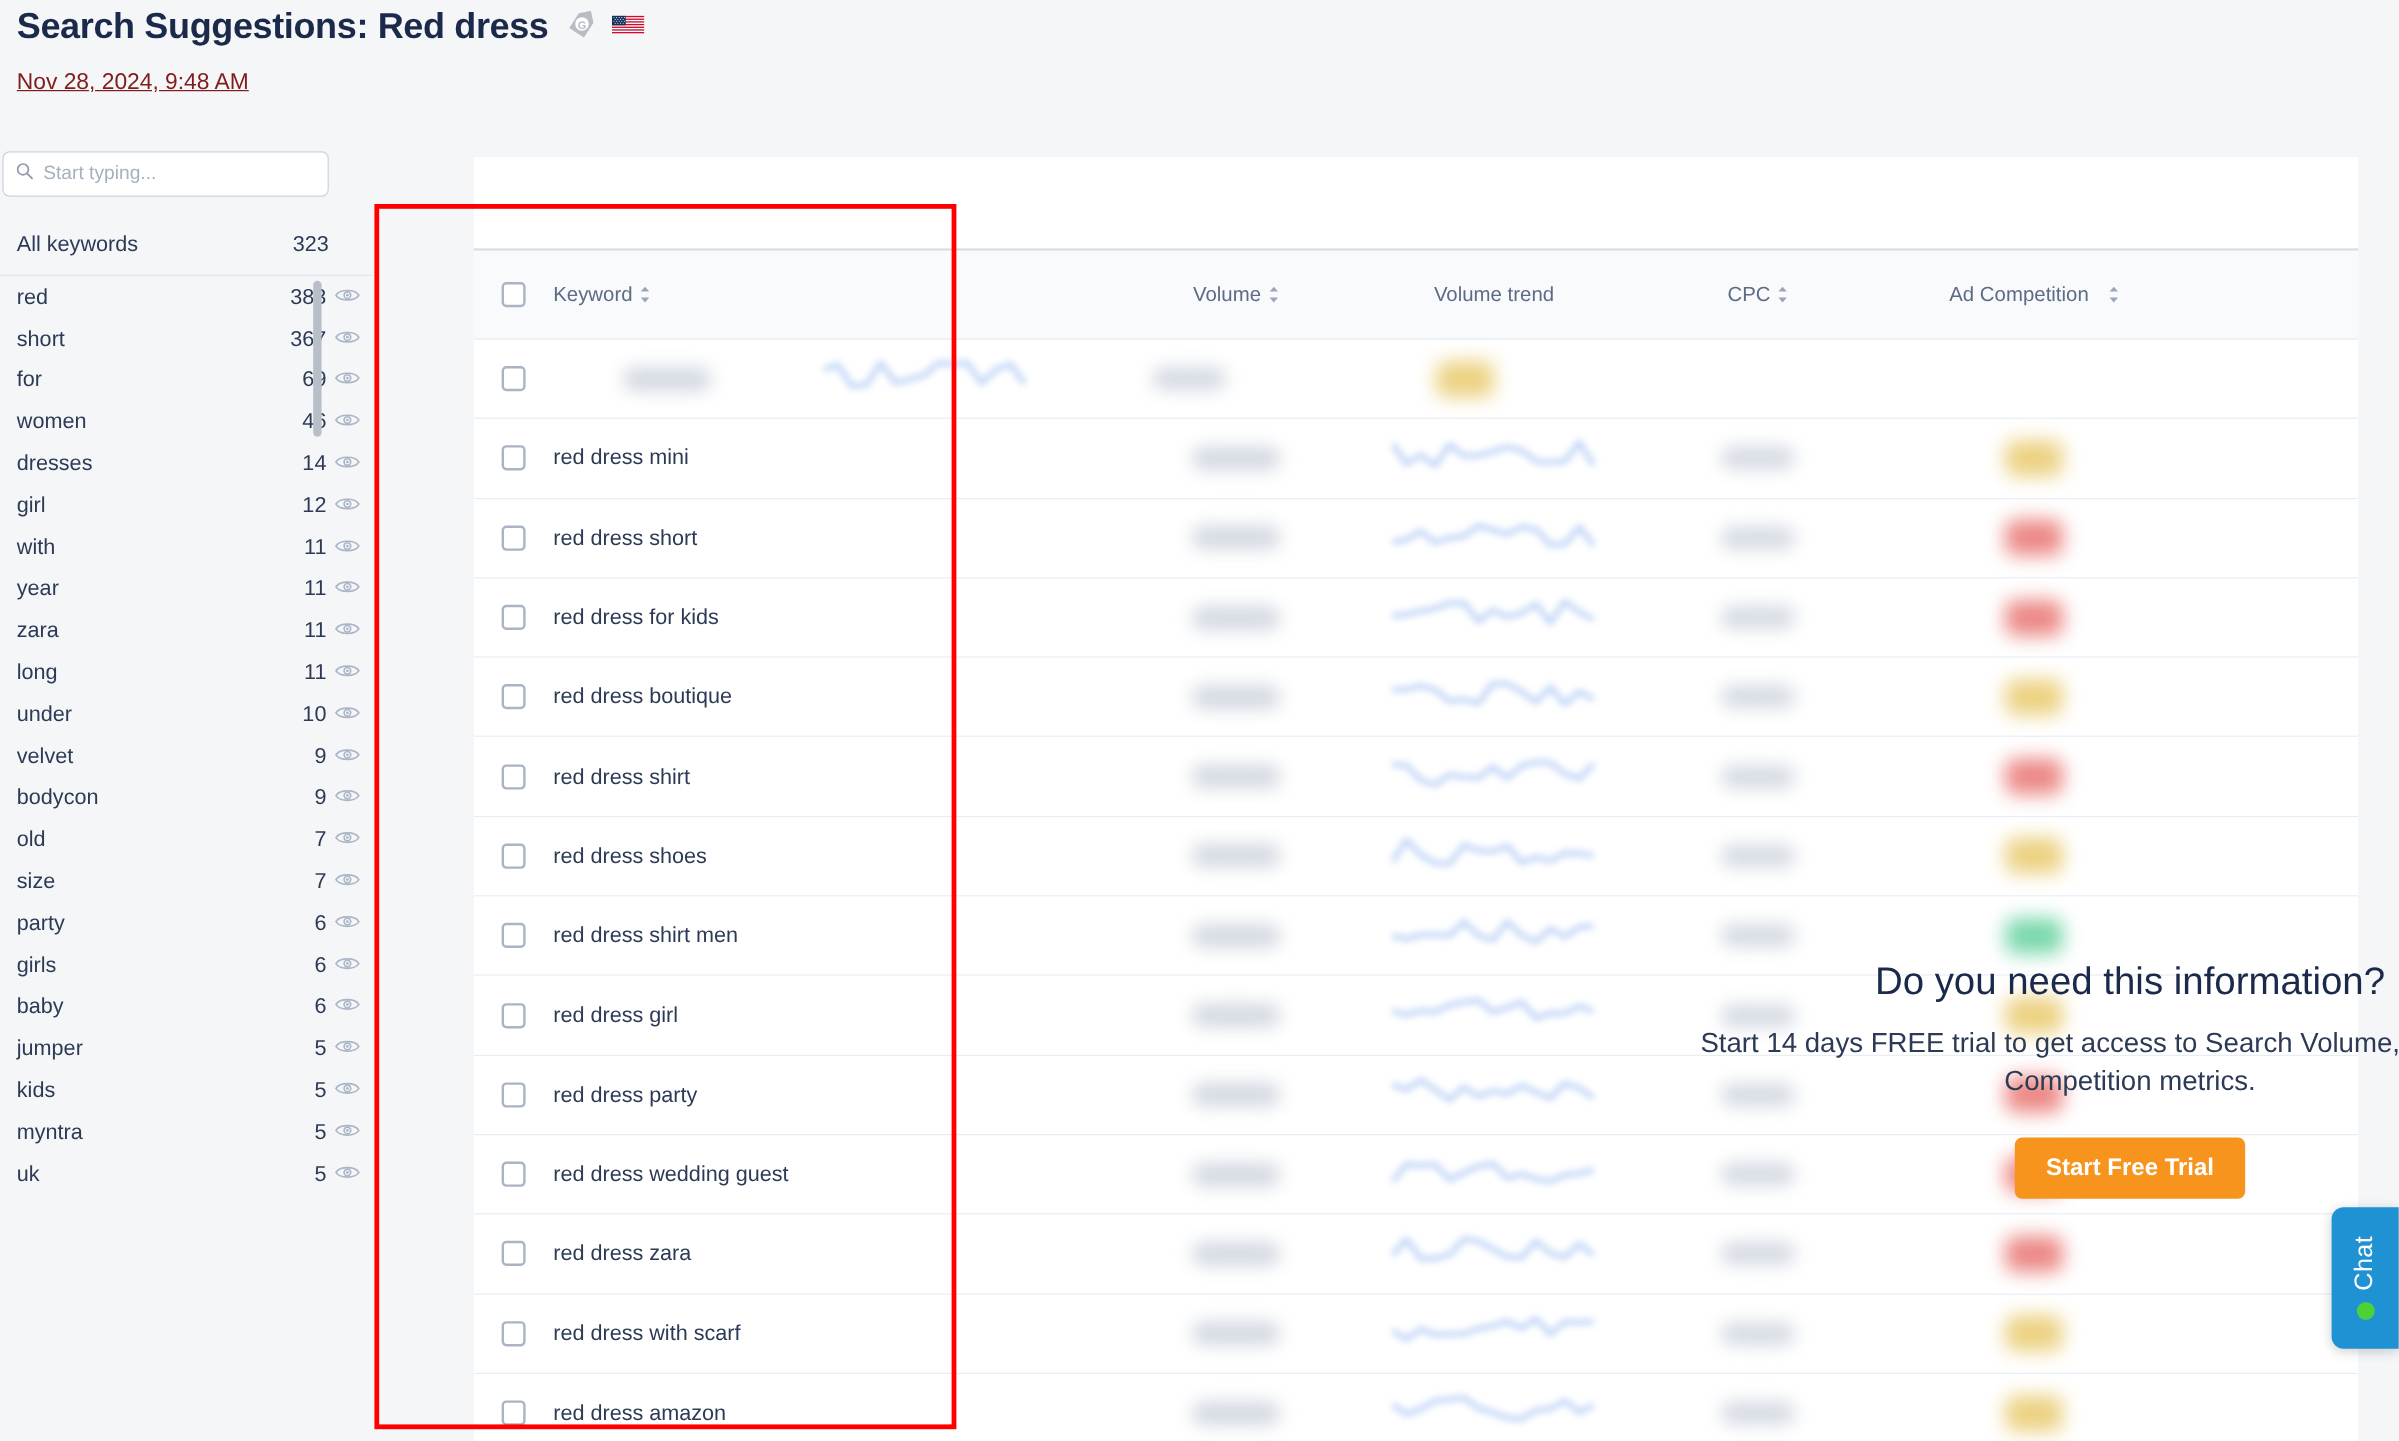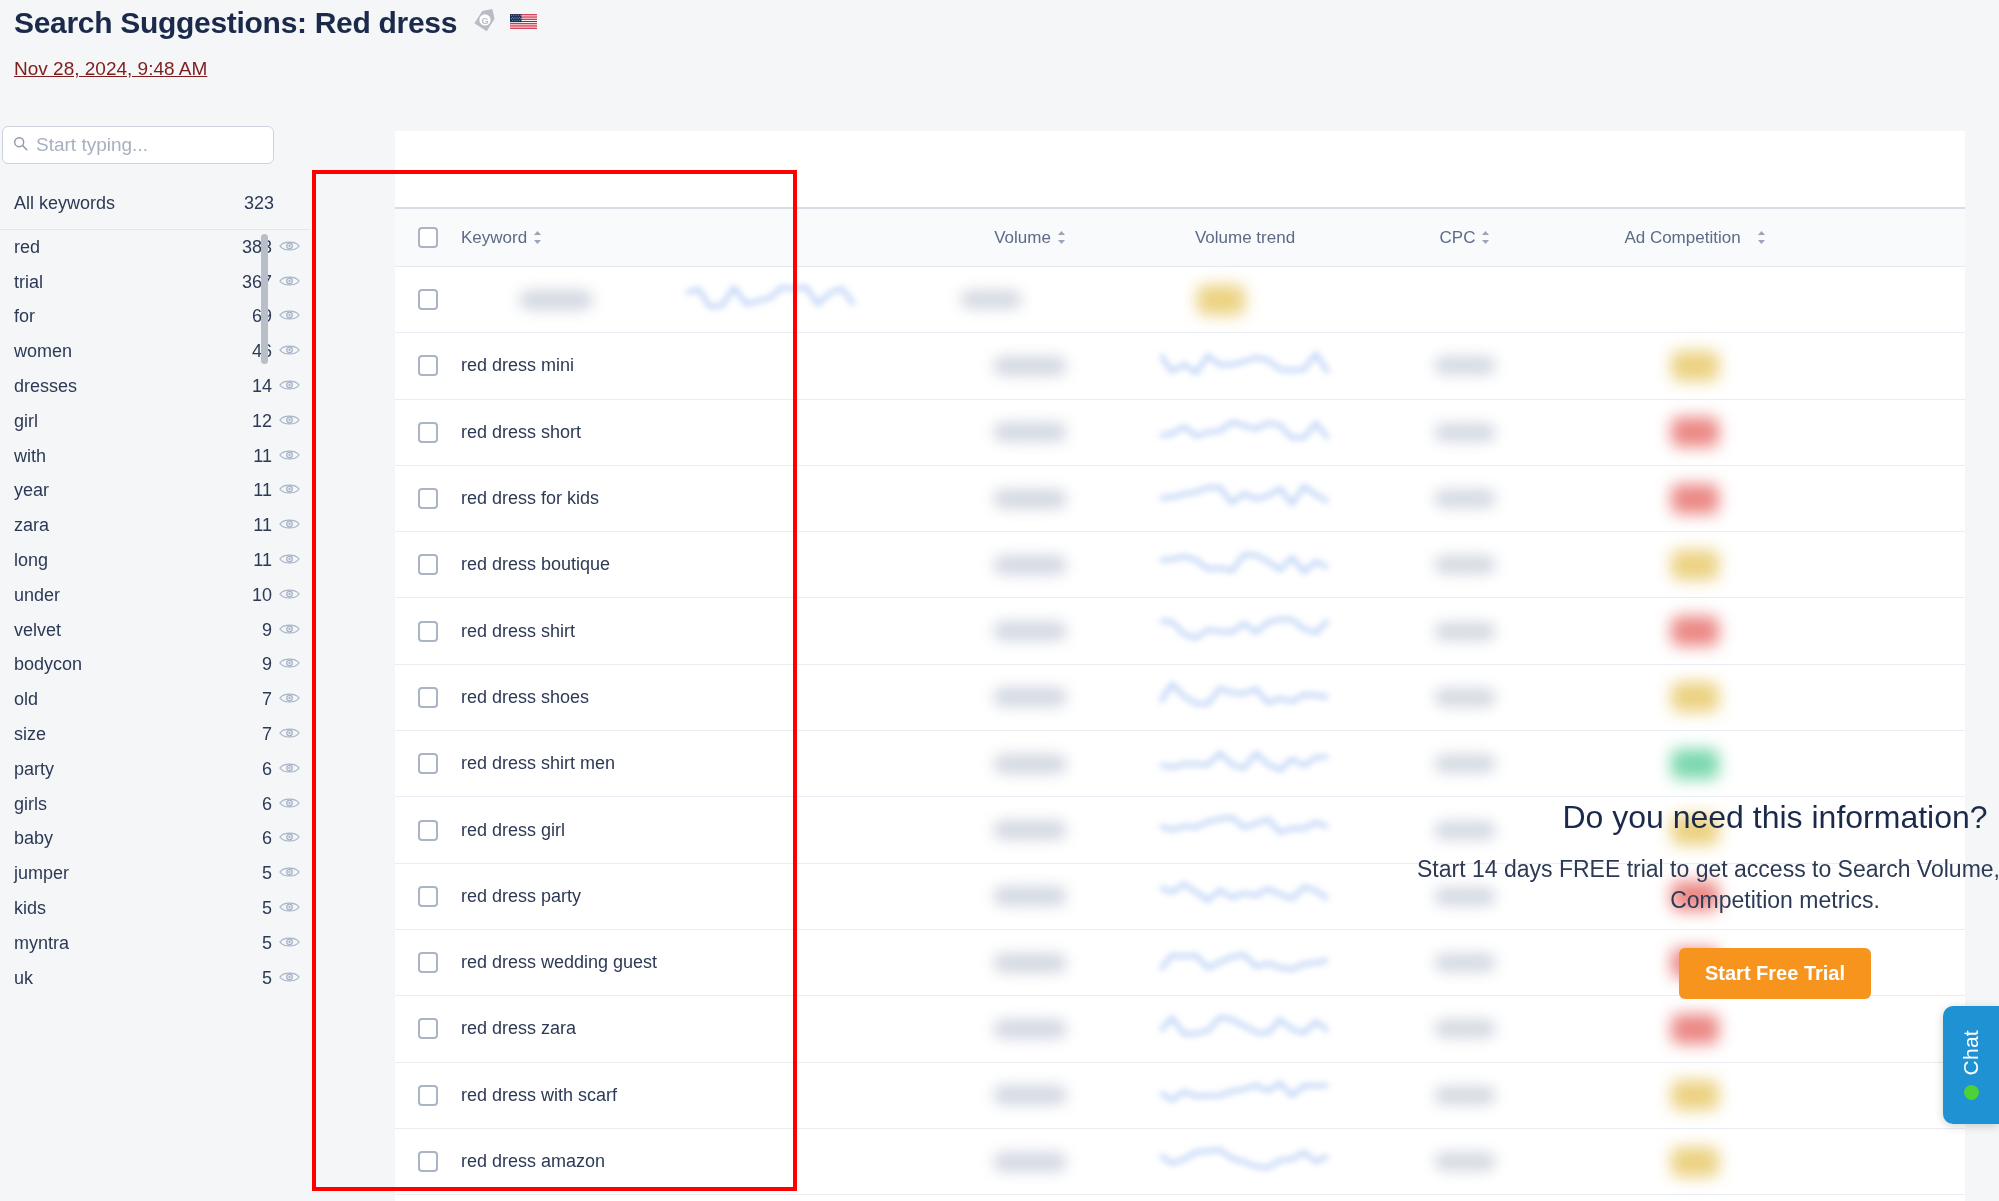--- a/index.html
+++ b/index.html
@@ -33,21 +33,21 @@
   .search-wrap { position: relative; margin: 0 12px 0 2px; }
   .search-box {
     width: 272px; height: 38px; background: #fff;
     border: 1px solid #ccd3dd; border-radius: 6px;
     display: flex; align-items: center; padding: 0 10px;
   }
   .search-icon { flex: 0 0 auto; margin-right: 8px; }
   .search-input {
     border: none; outline: none; background: transparent;
     font-family: "Liberation Sans", sans-serif;
-    font-size: 19px; color: #c2410c; width: 100%;
+    font-size: 16px; color: #c2410c; width: 100%;
   }
   .search-input::placeholder { color: #a7b0bf; }
 
   .all-keywords {
     display: flex; align-items: center; justify-content: space-between;
     padding: 0 36px 0 14px; height: 52px; margin-top: 14px;
     font-size: 18px; color: #2d3a55;
     border-bottom: 1px solid #e2e7ee;
     width: 310px;
   }
@@ -68,21 +68,21 @@
   .main {
     position: absolute; left: 395px; top: 131px;
     width: 1570px; height: 1070px;
   }
   .toolbar {
     height: 78px; background: #ffffff;
     border-bottom: 2px solid #d6dbe4;
   }
   .table { position: relative; background: #fff; height: 992px; }
   .thead {
-    display: flex; align-items: center; height: 58px;
+    display: flex; align-items: center; height: 74px;
     background: #f8fafc; border-bottom: 1px solid #e4e9f0;
   }
   .th {
     font-size: 17px; color: #5d6b85; display: flex; align-items: center; gap: 6px;
   }
   .th-check   { width: 66px; padding-left: 23px; }
   .th-keyword { width: 474px; }
   .th-volume  { width: 190px; }
   .th-trend   { width: 240px; }
   .th-cpc     { width: 200px; }
@@ -234,21 +234,21 @@
     <div class="kw-row">
           <span class="kw-name">red</span>
           <span class="kw-count">383</span>
           <span class="kw-eye"><svg width="21" height="14" viewBox="0 0 22 14">
               <path d="M1 7 C4.5 1.5, 17.5 1.5, 21 7 C17.5 12.5, 4.5 12.5, 1 7 Z" fill="none" stroke="#aab6c8" stroke-width="1.4"></path>
               <circle cx="11" cy="7" r="2.9" fill="none" stroke="#aab6c8" stroke-width="1.4"></circle>
               <circle cx="11" cy="7" r="1.2" fill="#aab6c8"></circle>
             </svg></span>
         </div>
         <div class="kw-row">
-          <span class="kw-name">trial</span>
+          <span class="kw-name">short</span>
           <span class="kw-count">367</span>
           <span class="kw-eye"><svg width="21" height="14" viewBox="0 0 22 14">
               <path d="M1 7 C4.5 1.5, 17.5 1.5, 21 7 C17.5 12.5, 4.5 12.5, 1 7 Z" fill="none" stroke="#aab6c8" stroke-width="1.4"></path>
               <circle cx="11" cy="7" r="2.9" fill="none" stroke="#aab6c8" stroke-width="1.4"></circle>
               <circle cx="11" cy="7" r="1.2" fill="#aab6c8"></circle>
             </svg></span>
         </div>
         <div class="kw-row">
           <span class="kw-name">for</span>
           <span class="kw-count">69</span>

